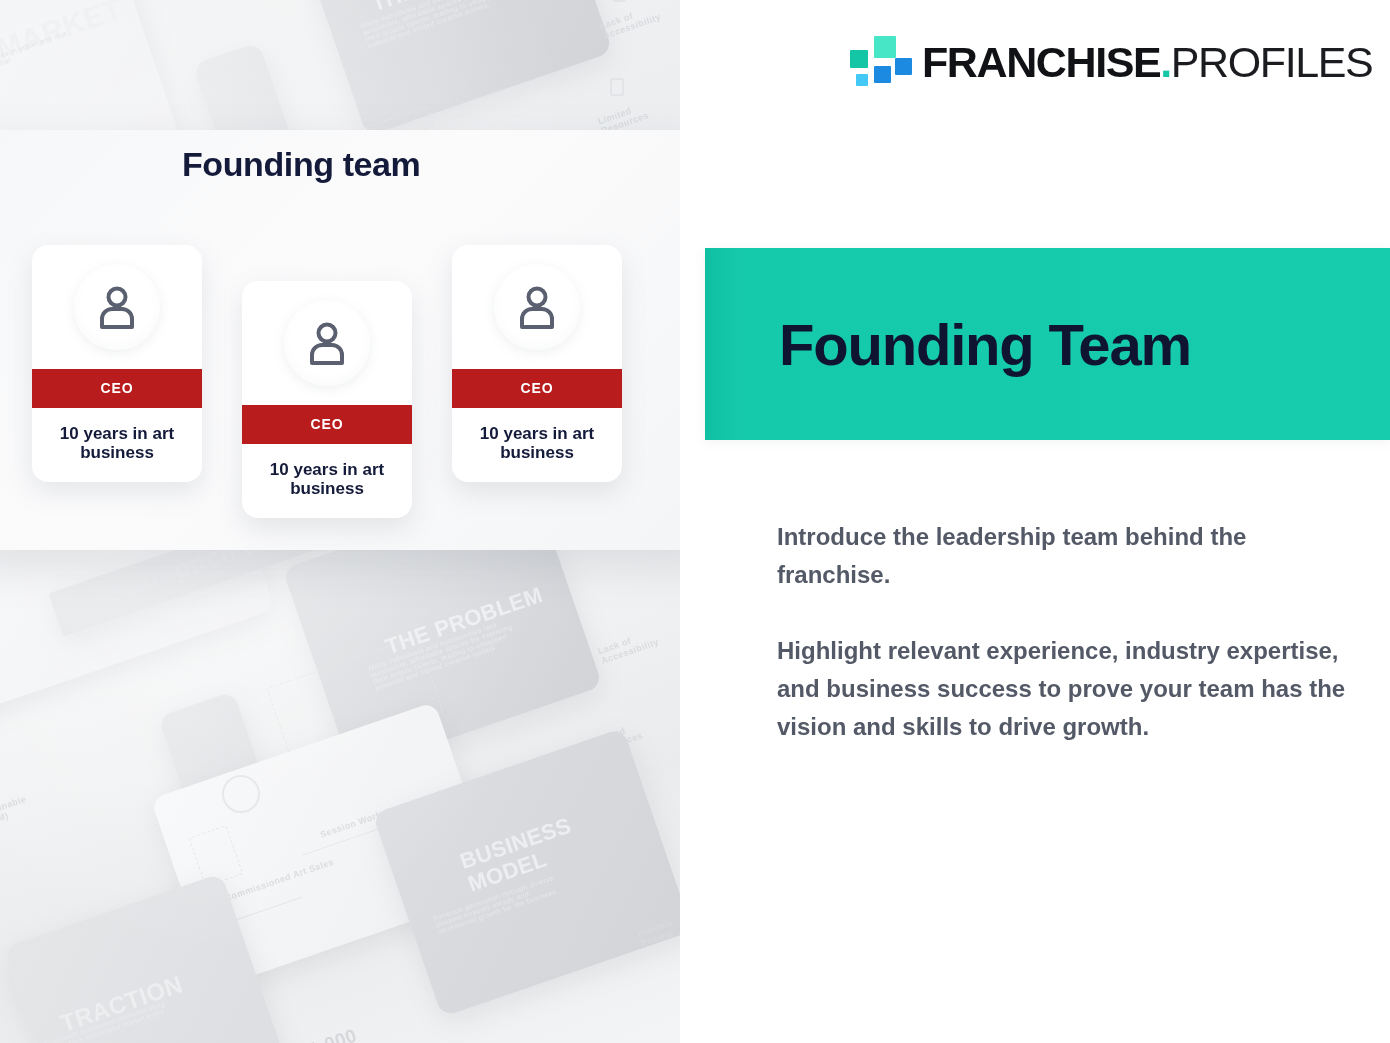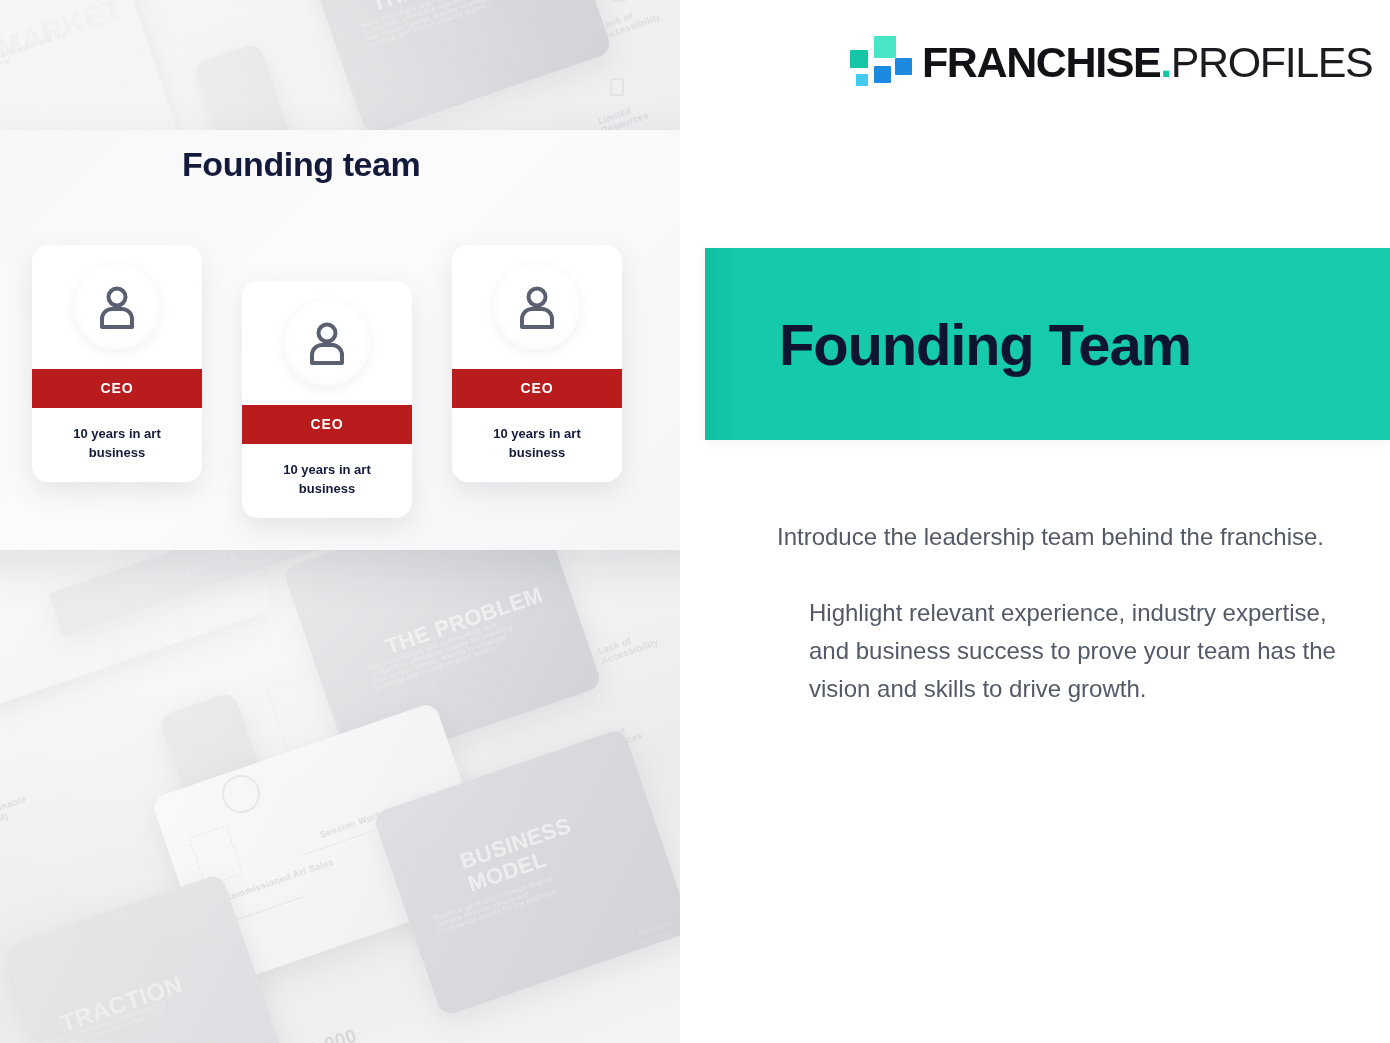--- a/index.html
+++ b/index.html
@@ -75,21 +75,21 @@
     background:radial-gradient(circle at 50% 45%,#ffffff 55%,#f5f6f7 100%);
     box-shadow:0 3px 12px rgba(140,146,156,.14);
     display:flex; align-items:center; justify-content:center;
   }
   .role-band{
     background:#b91c1c;
     color:#ffffff; font-weight:800; font-size:14px; letter-spacing:.9px;
     padding:11px 0 12px;
   }
   .pcard .caption{
-    color:#141a3a; font-weight:800; font-size:13px; line-height:19px;
+    color:#141a3a; font-weight:800; font-size:17px; line-height:19px;
     padding:16px 16px 20px;
   }
   #pcard-1{ left:72px; top:115px; }
   #pcard-2{ left:282px; top:151px; }
   #pcard-3{ left:492px; top:115px; }
 
   
   .right{ position:absolute; left:680px; top:0; width:710px; height:1043px; background:#fff; }
 
   
@@ -114,23 +114,23 @@
     display:flex; align-items:center;
   }
   .banner-title{
     margin-left:74px;
     font-size:58px; font-weight:800; color:#0f1531; letter-spacing:-1.2px;
   }
 
   
   .body-copy{
     position:absolute; left:97px; top:518px; width:570px;
-    font-size:24px; line-height:38px; color:#535966; font-weight:400;
-  }
-  .body-copy p + p{ margin-top:38px;margin-left:32px; }
+    font-size:24px; line-height:38px; color:#535966; font-weight:700;
+  }
+  .body-copy p + p{ margin-top:38px; }
 </style>
 </head>
 <body>
 
 <div class="stage">
 
   <div class="left-bg">
 
     <div class="bgslide" style="left:-150px;top:-40px;width:300px;height:230px;transform:rotate(-19deg);"></div>
     <div class="bgtxt light" style="left:-6px;top:12px;font-size:30px;transform:rotate(-19deg);">MARKET</div>

